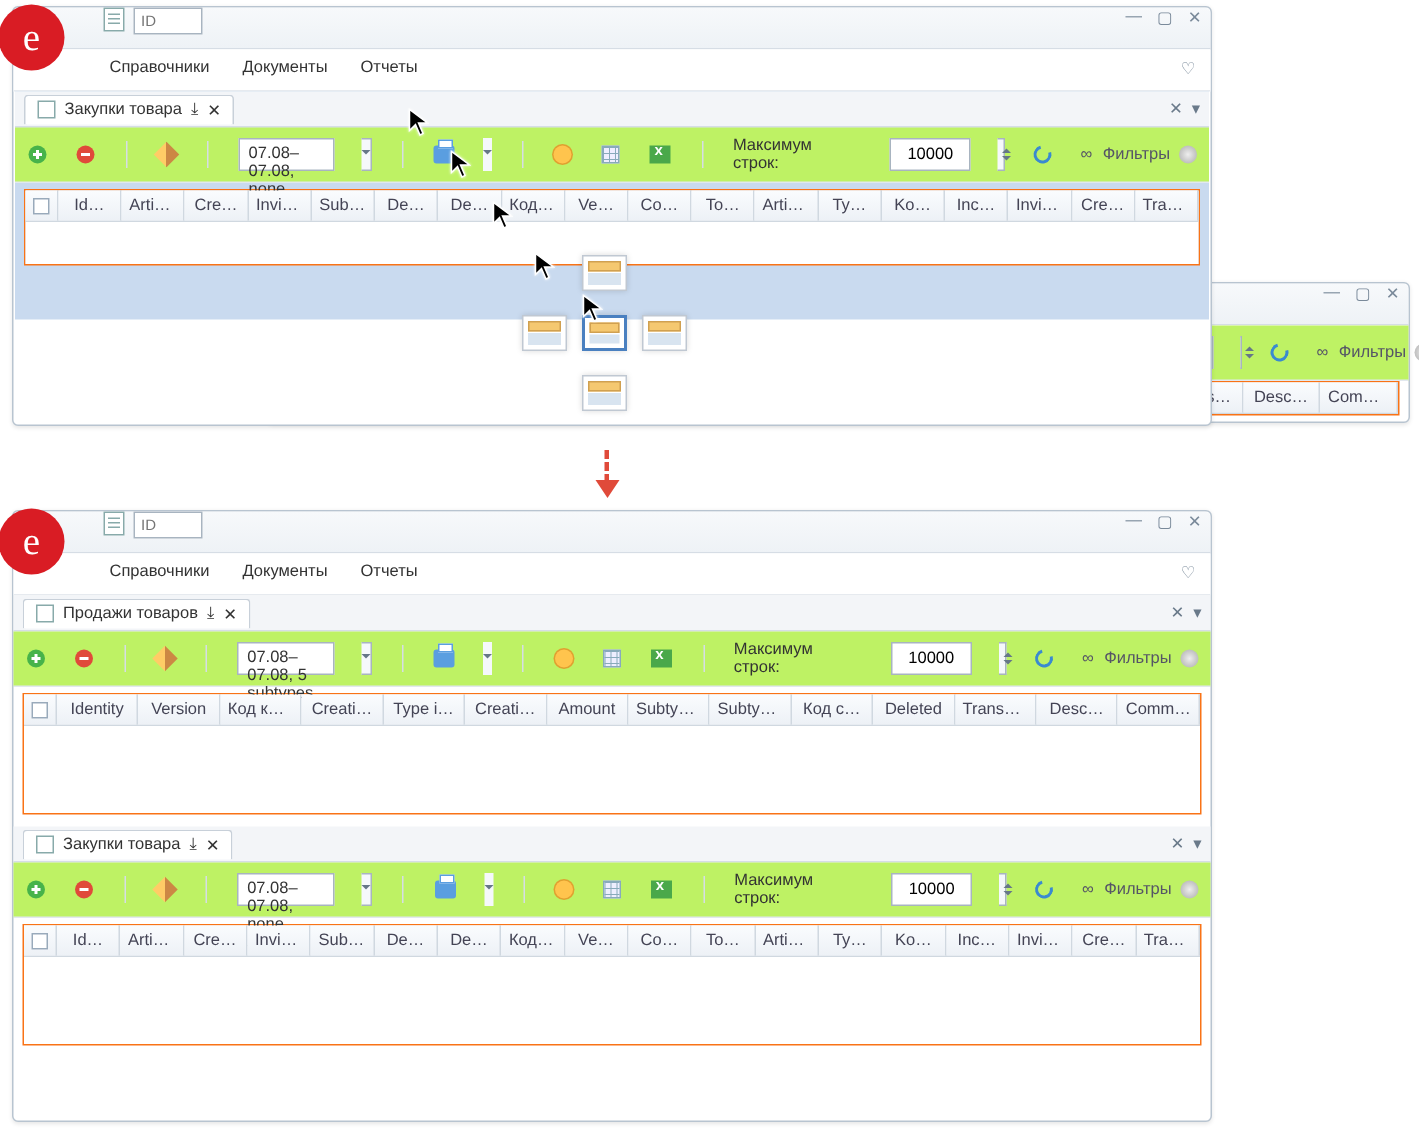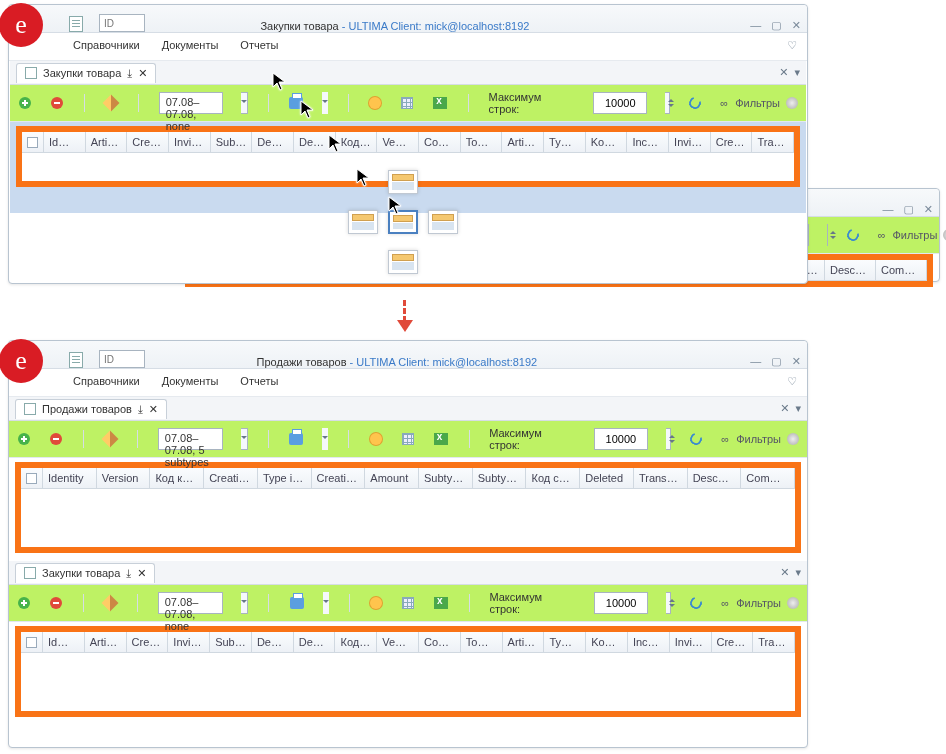--- a/index.html
+++ b/index.html
@@ -1,18 +1,18 @@
 <!DOCTYPE html>
 <html><head>
 <meta charset="utf-8">
 <style>
 *{box-sizing:border-box;font-family:Tahoma,Arial,sans-serif;font-size:11px;}
 body{margin:0;background:#fff;width:946px;height:754px;position:relative;color:#333;}
 .win{position:absolute;border:1px solid #b8c4d0;border-radius:4px;background:#fff;box-shadow:0 1px 3px rgba(0,0,0,.1);}
-.titlebar{display:flex;align-items:flex-end;height:28px;padding:0 6px;background:linear-gradient(#f7f9fb,#eef2f6);border-bottom:1px solid #d6dde5;border-radius:4px 4px 0 0;gap:10px;}
+.titlebar{display:flex;align-items:flex-start;height:28px;padding:0 6px;background:linear-gradient(#f7f9fb,#eef2f6);border-bottom:1px solid #d6dde5;border-radius:4px 4px 0 0;}
 .tctrls{margin-left:auto;display:flex;gap:10px;color:#7a8a9a;}
 .tctrls span{cursor:pointer;}
 .logo{position:absolute;width:44px;height:44px;border-radius:50%;background:#d91c24;left:-10px;top:-2px;z-index:5;display:flex;align-items:center;justify-content:center;color:#fff;font-size:26px;font-family:Georgia,serif;}
 .docicon{width:14px;height:16px;border:1px solid #8aa;margin:0 6px;position:relative;background:#fff;}
 .docicon::before{content:"";position:absolute;left:2px;right:2px;top:3px;height:1px;background:#8aa;box-shadow:0 3px 0 #8aa,0 6px 0 #8aa;}
 .idbox{border:1px solid #a8b4c0;padding:2px 4px;width:46px;height:18px;font-size:10px;color:#888;background:#fff;}
 .ttext{margin-left:auto;margin-right:auto;}
 .blue{color:#3a7ac8;}
 .menubar{display:flex;gap:22px;padding:6px 10px 8px 64px;background:#fff;border-bottom:1px solid #e6eaef;}
 .menubar span{cursor:pointer;}
@@ -42,21 +42,21 @@
 .xls::before{content:"x";color:#fff;position:absolute;left:3px;top:-2px;font-weight:bold;font-size:10px;}
 .refresh{width:12px;height:12px;border:2px solid #3a8ad0;border-radius:50%;border-top-color:transparent;transform:rotate(30deg);}
 .num{width:54px;text-align:center;margin-left:34px;}
 .spin{border:1px solid #a8b4c0;border-left:none;width:12px;height:22px;background:#f5f8fb;position:relative;}
 .spin::before,.spin::after{content:"";position:absolute;left:3px;border:3px solid transparent;}
 .spin::before{top:3px;border-bottom-color:#678;}
 .spin::after{bottom:3px;border-top-color:#678;}
 .filters{margin-left:auto;display:flex;align-items:center;gap:6px;color:#556;}
 .fdots{letter-spacing:1px;}
 .ball{width:12px;height:12px;border-radius:50%;background:radial-gradient(#eee,#aaa);}
-.grid{border:6px solid #f97316;margin:4px 6px;}
+.grid{border:1px solid #f97316;margin:4px 6px;text-align:center;}
 .gh{display:flex;background:#f2f5f9;border-bottom:1px solid #d0d8e0;}
 .gc{border-right:1px solid #d0d8e0;padding:4px 5px;white-space:nowrap;overflow:hidden;text-overflow:ellipsis;background:linear-gradient(#fafcfe,#edf1f6);color:#445;}
 .gc:first-child{width:22px;flex:none;display:flex;align-items:center;justify-content:center;}
 .chk{width:11px;height:11px;border:1px solid #9ab;background:#fff;}
 .gb{height:28px;background:#fff;}
 .overlay{background:rgba(100,150,210,.35);}
 .cursor{position:absolute;width:14px;height:20px;pointer-events:none;}
 .cursor svg{width:14px;height:20px;filter:drop-shadow(0 0 1px #fff);}
 .dock{position:absolute;left:348px;top:170px;width:110px;height:110px;}
 .dockc{position:absolute;width:30px;height:24px;background:#fff;border:1px solid #c0c8d2;box-shadow:0 0 4px rgba(0,0,0,.15);}
@@ -78,21 +78,20 @@
 .pad{padding-left:54px;}
 </style>
 </head>
 <body>
 
 <div class="win" style="left:8px;top:4px;width:800px;height:280px;">
  <div class="logo">e</div>
  <div class="titlebar pad">
   <span class="docicon"></span>
   <input class="idbox" placeholder="ID" style="">
-  <span class="ttext"><span>Закупки товара</span><span class="blue"> - ULTIMA Client: mick@localhost:8192</span></span>
   <span class="tctrls">
         <span>—</span>
         <span>▢</span>
         <span>✕</span>
       </span>
  </div>
  <div class="menubar">
   <span>Справочники</span>
   <span>Документы</span>
   <span>Отчеты</span>
@@ -282,21 +281,20 @@
       <path d="M1 1 L1 15 L5 11 L8 18 L10 17 L7 10 L13 10 Z" fill="#000" stroke="#fff"></path>
     </svg></div>
 
 <div class="arrow"></div>
 
 <div class="win" style="left:8px;top:340px;width:800px;height:408px;">
  <div class="logo">e</div>
  <div class="titlebar pad">
   <span class="docicon"></span>
   <input class="idbox" placeholder="ID" style="">
-  <span class="ttext"><span>Продажи товаров</span><span class="blue"> - ULTIMA Client: mick@localhost:8192</span></span>
   <span class="tctrls">
         <span>—</span>
         <span>▢</span>
         <span>✕</span>
       </span>
  </div>
  <div class="menubar">
   <span>Справочники</span>
   <span>Документы</span>
   <span>Отчеты</span>

